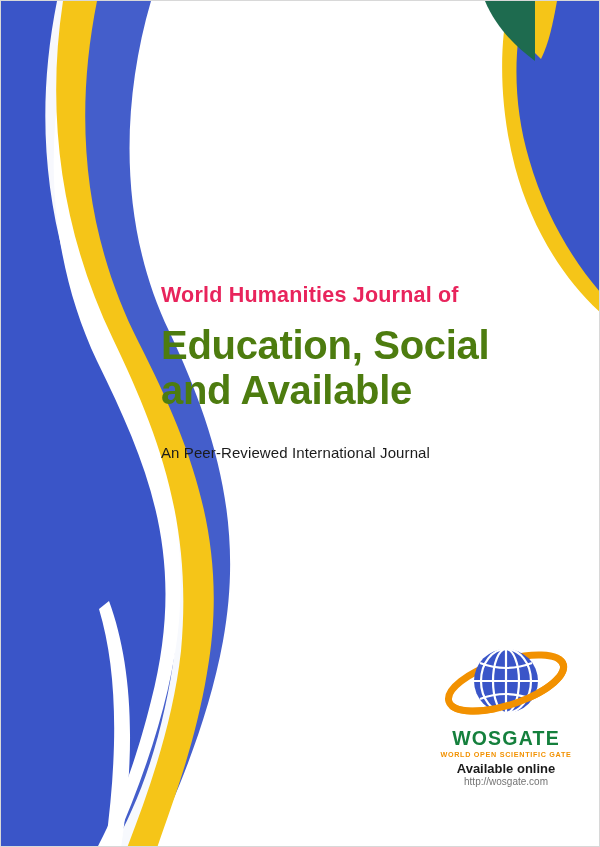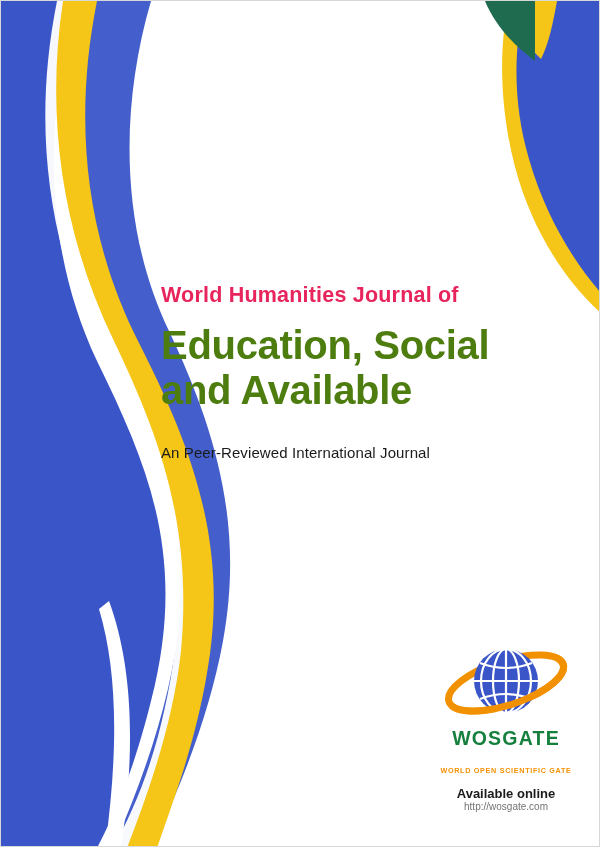--- a/index.html
+++ b/index.html
@@ -78,24 +78,24 @@
     font-weight: bold;
     color: #15803d;
     letter-spacing: 1.2px;
     margin-top: -2px;
   }
   .logo-tag {
     font-size: 7.2px;
     font-weight: bold;
     color: #f29100;
     letter-spacing: 0.7px;
-    margin-top: 16px;
+    margin-top: 0;
   }
   .avail {
-    margin-top: 11px;
+    margin-top: 2px;
     font-size: 13px;
     font-weight: bold;
     color: #1b1b1b;
   }
   .url {
     margin-top: 0;
     font-size: 10px;
     color: #737373;
   }
 </style>

